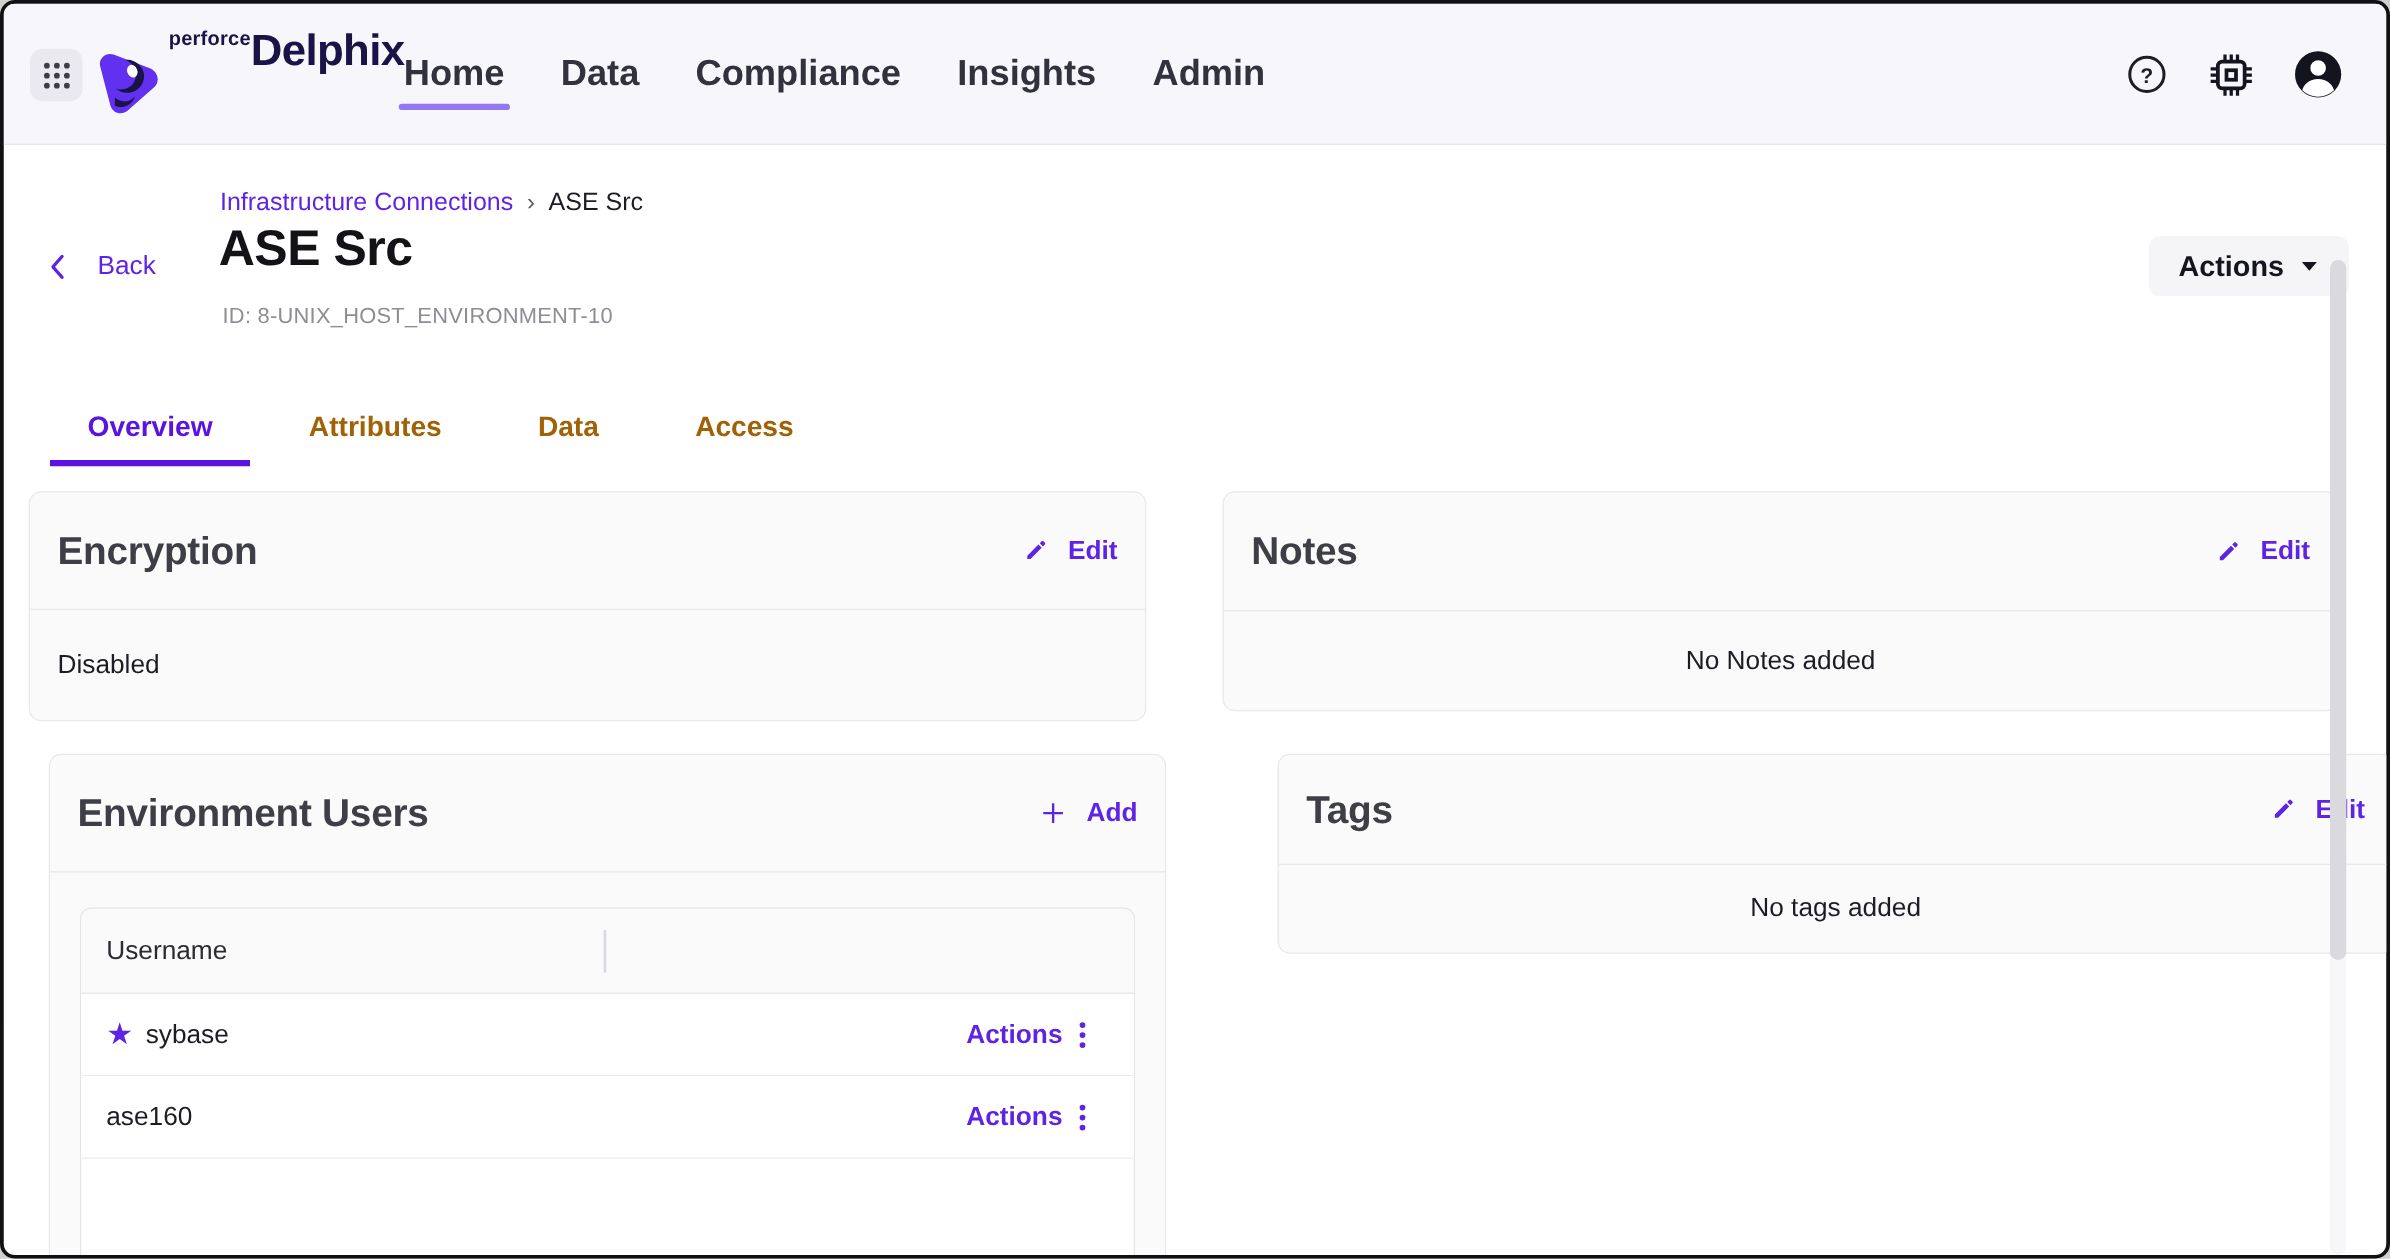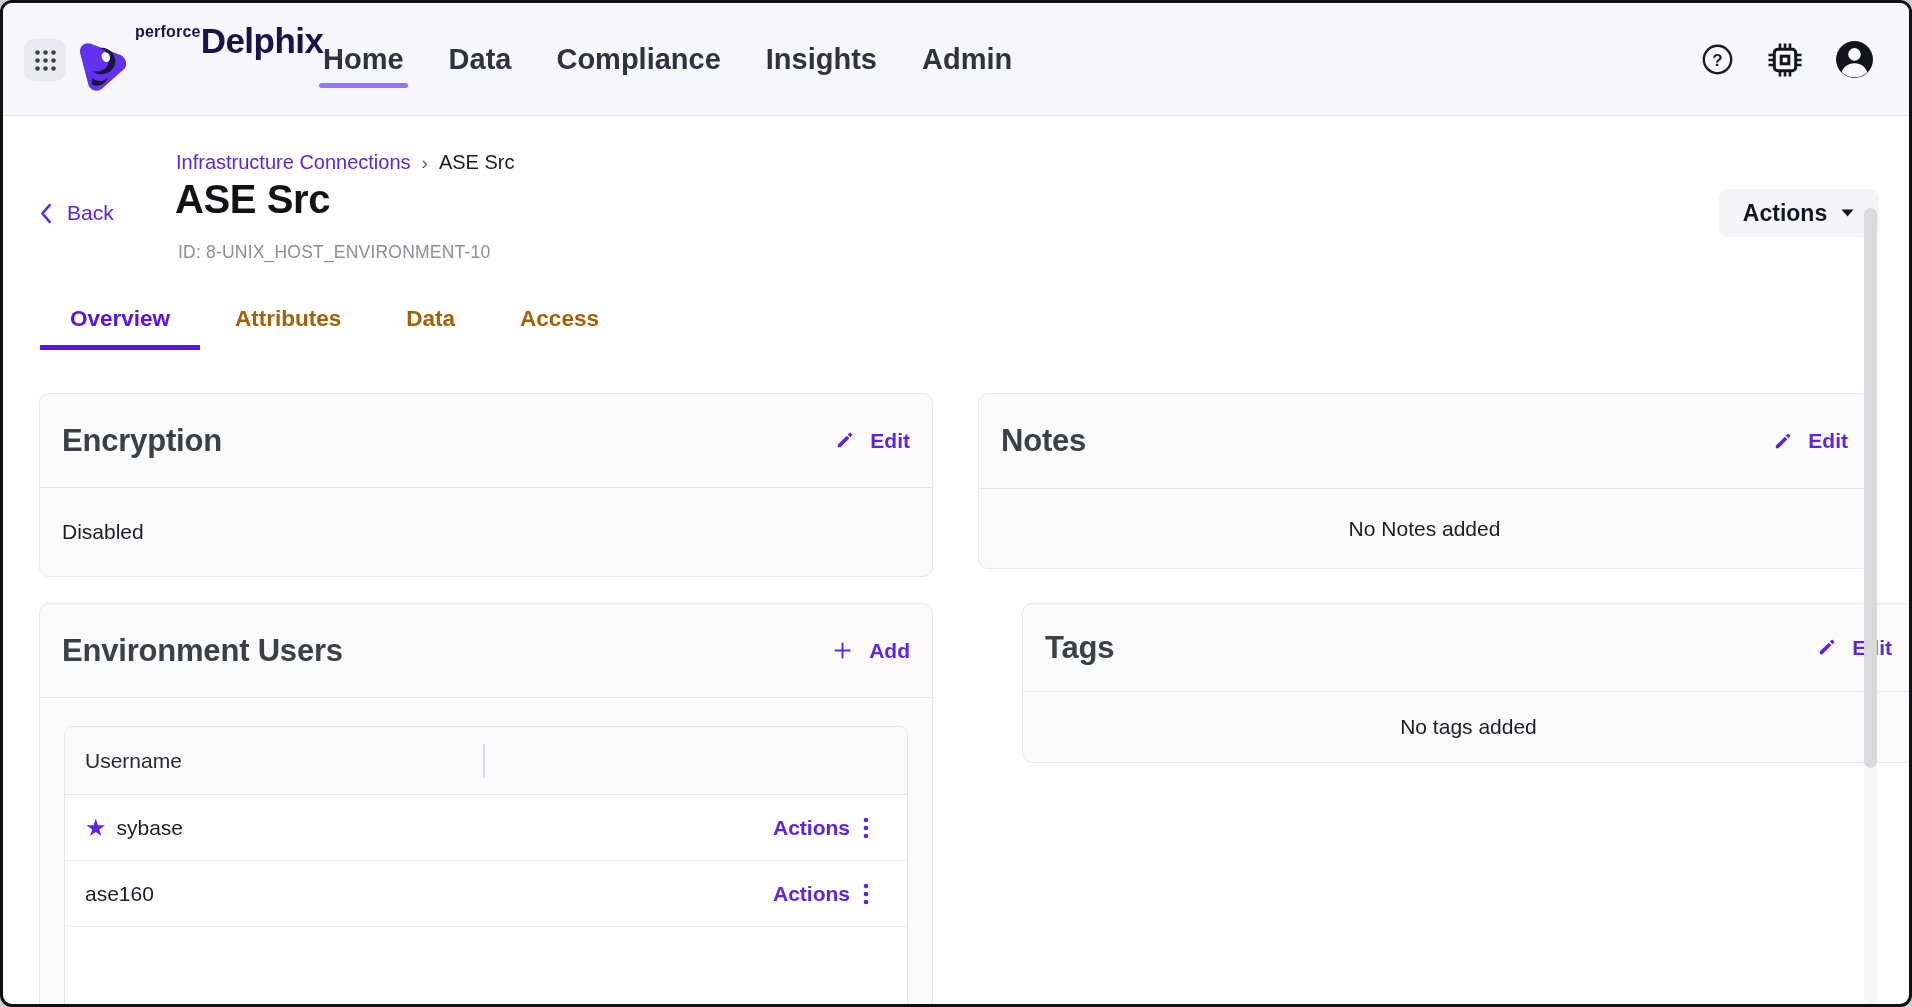--- a/index.html
+++ b/index.html
@@ -23,47 +23,47 @@
   .perforce{font-size:16px;font-weight:700;color:var(--navy);margin-top:3px;letter-spacing:.2px;}
   .delphix{font-size:35px;font-weight:800;color:var(--navy);line-height:1.18;letter-spacing:-.5px;}
   .mainnav{position:absolute;left:320px;top:0;height:113px;display:flex;align-items:center;gap:45px;}
   .nav-item{font-size:29px;font-weight:700;color:#32323e;text-decoration:none;position:relative;cursor:pointer;}
   .nav-item.active::after{content:"";position:absolute;left:-4px;right:-4px;bottom:-12px;height:5px;
     border-radius:3px;background:var(--nav-underline);}
   .top-icons{position:absolute;left:1697px;top:0;height:113px;display:flex;align-items:center;gap:32px;}
   .icon-btn{background:none;border:none;padding:0;display:flex;align-items:center;cursor:pointer;}
 
   
-  .back{position:absolute;left:36px;top:198px;display:flex;align-items:center;gap:15px;
+  .back{position:absolute;left:36px;top:198px;display:flex;align-items:center;gap:26px;
     color:var(--accent);font-size:21px;text-decoration:none;cursor:pointer;}
   .breadcrumb{position:absolute;left:173px;top:148px;font-size:20px;display:flex;gap:11px;align-items:center;}
   .crumb-link{color:var(--accent);text-decoration:none;cursor:pointer;}
   .crumb-sep{color:#5a5a64;font-size:19px;}
   .crumb-current{color:var(--text);}
   .page-title{position:absolute;left:172px;top:174px;margin:0;font-size:40px;font-weight:800;
     color:#121217;letter-spacing:-.4px;}
   .id-line{position:absolute;left:175px;top:239px;font-size:17.5px;color:var(--muted);letter-spacing:.2px;}
   .actions-btn{position:absolute;left:1716px;top:186px;width:160px;height:48px;border-radius:9px;
     background:#f5f5f8;border:none;font-family:inherit;font-size:23px;font-weight:700;color:#15151f;
     display:flex;align-items:center;justify-content:center;gap:13px;cursor:pointer;}
 
   
-  .tabs{position:absolute;left:37px;top:289px;display:flex;gap:5px;}
+  .tabs{position:absolute;left:37px;top:312px;display:flex;gap:17px;}
   .tab{font-family:inherit;font-size:22.5px;font-weight:700;color:#a16207;background:none;border:none;
     padding:0 30px;height:58px;cursor:pointer;border-bottom:5px solid transparent;}
   .tab.active{color:var(--accent-deep);border-bottom-color:var(--accent-deep);}
 
   
   .card{position:absolute;background:var(--card-bg);border:1px solid var(--border);border-radius:10px;}
   .card-head{display:flex;justify-content:space-between;align-items:center;height:94px;
     padding:0 22px;border-bottom:1px solid var(--border);}
   .card-head h2{margin:0;font-size:31px;font-weight:700;color:var(--head);letter-spacing:-.2px;}
   .card-action{display:flex;align-items:center;gap:16px;color:var(--accent);font-size:21px;
     font-weight:700;text-decoration:none;cursor:pointer;text-align:center;}
-  #card-encryption{left:36px;top:390px;width:894px;height:184px;}
+  #card-encryption{left:20px;top:390px;width:894px;height:184px;}
   #card-encryption .card-body{height:88px;display:flex;align-items:center;padding:0 22px;
     font-size:21px;color:var(--text);}
   #card-envusers{left:36px;top:600px;width:894px;height:420px;}
   #card-notes{left:975px;top:390px;width:893px;height:176px;}
   #card-notes .card-head{height:95px;}
   #card-notes .card-body{height:79px;display:flex;align-items:center;justify-content:center;
     font-size:21px;color:var(--text);}
   #card-tags{left:975px;top:600px;width:893px;height:160px;margin-left:44px;}
   #card-tags .card-head{height:88px;}
   #card-tags .card-body{height:70px;display:flex;align-items:center;justify-content:center;

